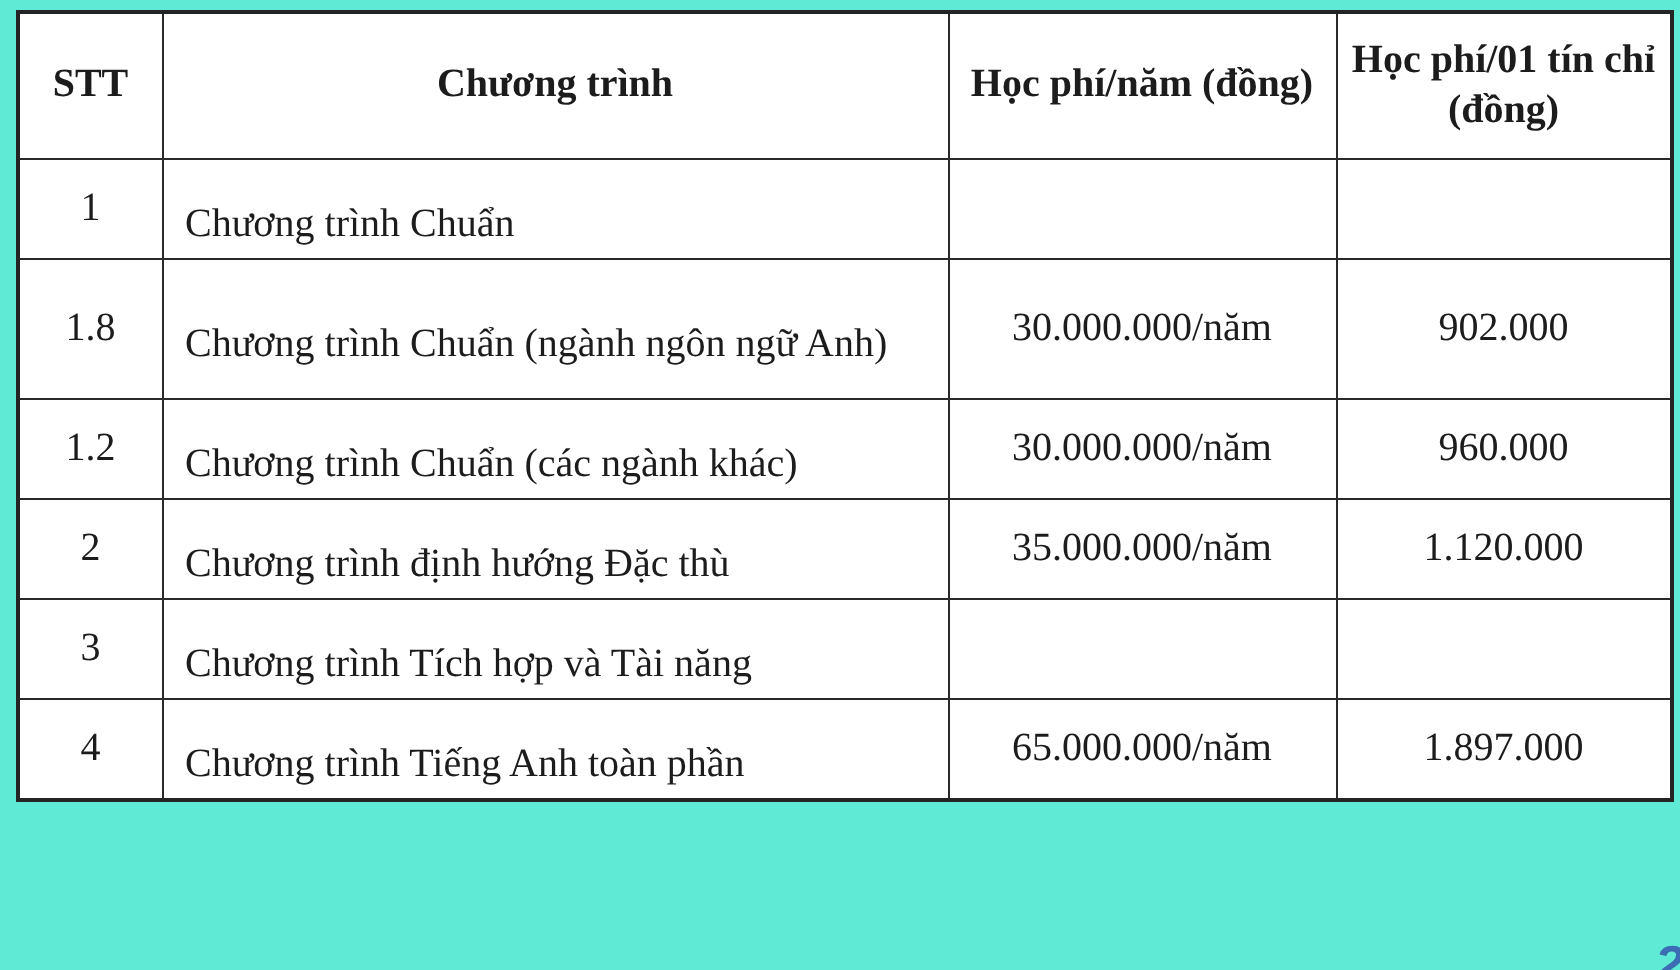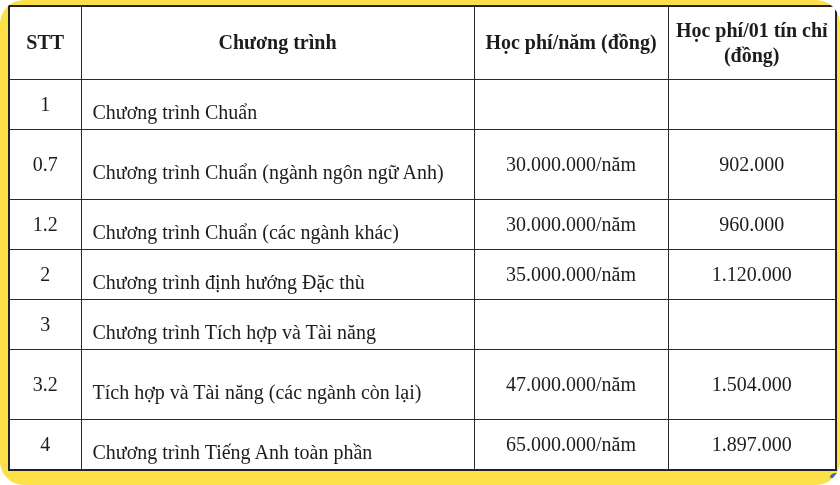--- a/index.html
+++ b/index.html
@@ -5,23 +5,22 @@
   html, body {
     margin: 0;
     padding: 0;
     background: #ffffff;
     font-family: "Liberation Serif", "DejaVu Serif", serif;
   }
   .page {
     position: relative;
     width: 840px;
     height: 485px;
-    background: #fde047;
+    background: #5eead4;
     overflow: hidden;
-    border-radius: 24px;
   }
   table.fee-table {
     position: absolute;
     left: 8px;
     top: 5px;
     width: 827px;
     border-collapse: collapse;
     table-layout: fixed;
     color: #1c1c1c;
   }
@@ -91,21 +90,21 @@
       </tr>
     </thead>
     <tbody>
       <tr style="height:37px">
         <td class="cell-stt">1</td>
         <td class="cell-program">Chương trình Chuẩn</td>
         <td class="cell-year"></td>
         <td class="cell-credit"></td>
       </tr>
       <tr style="height:70px">
-        <td class="cell-stt">0.7</td>
+        <td class="cell-stt">1.8</td>
         <td class="cell-program">Chương trình Chuẩn (ngành ngôn ngữ Anh)</td>
         <td class="cell-year">30.000.000/năm</td>
         <td class="cell-credit">902.000</td>
       </tr>
       <tr style="height:43px">
         <td class="cell-stt">1.2</td>
         <td class="cell-program">Chương trình Chuẩn (các ngành khác)</td>
         <td class="cell-year">30.000.000/năm</td>
         <td class="cell-credit">960.000</td>
       </tr>
@@ -114,26 +113,20 @@
         <td class="cell-program">Chương trình định hướng Đặc thù</td>
         <td class="cell-year">35.000.000/năm</td>
         <td class="cell-credit">1.120.000</td>
       </tr>
       <tr style="height:42px">
         <td class="cell-stt">3</td>
         <td class="cell-program">Chương trình Tích hợp và Tài năng</td>
         <td class="cell-year"></td>
         <td class="cell-credit"></td>
       </tr>
-      <tr style="height:70px">
-        <td class="cell-stt">3.2</td>
-        <td class="cell-program">Tích hợp và Tài năng (các ngành còn lại)</td>
-        <td class="cell-year">47.000.000/năm</td>
-        <td class="cell-credit">1.504.000</td>
-      </tr>
       <tr style="height:42px">
         <td class="cell-stt">4</td>
         <td class="cell-program">Chương trình Tiếng Anh toàn phần</td>
         <td class="cell-year">65.000.000/năm</td>
         <td class="cell-credit">1.897.000</td>
       </tr>
     </tbody>
   </table>
 
   <div class="corner-mark" style="color: rgb(59, 108, 180);">2</div>

